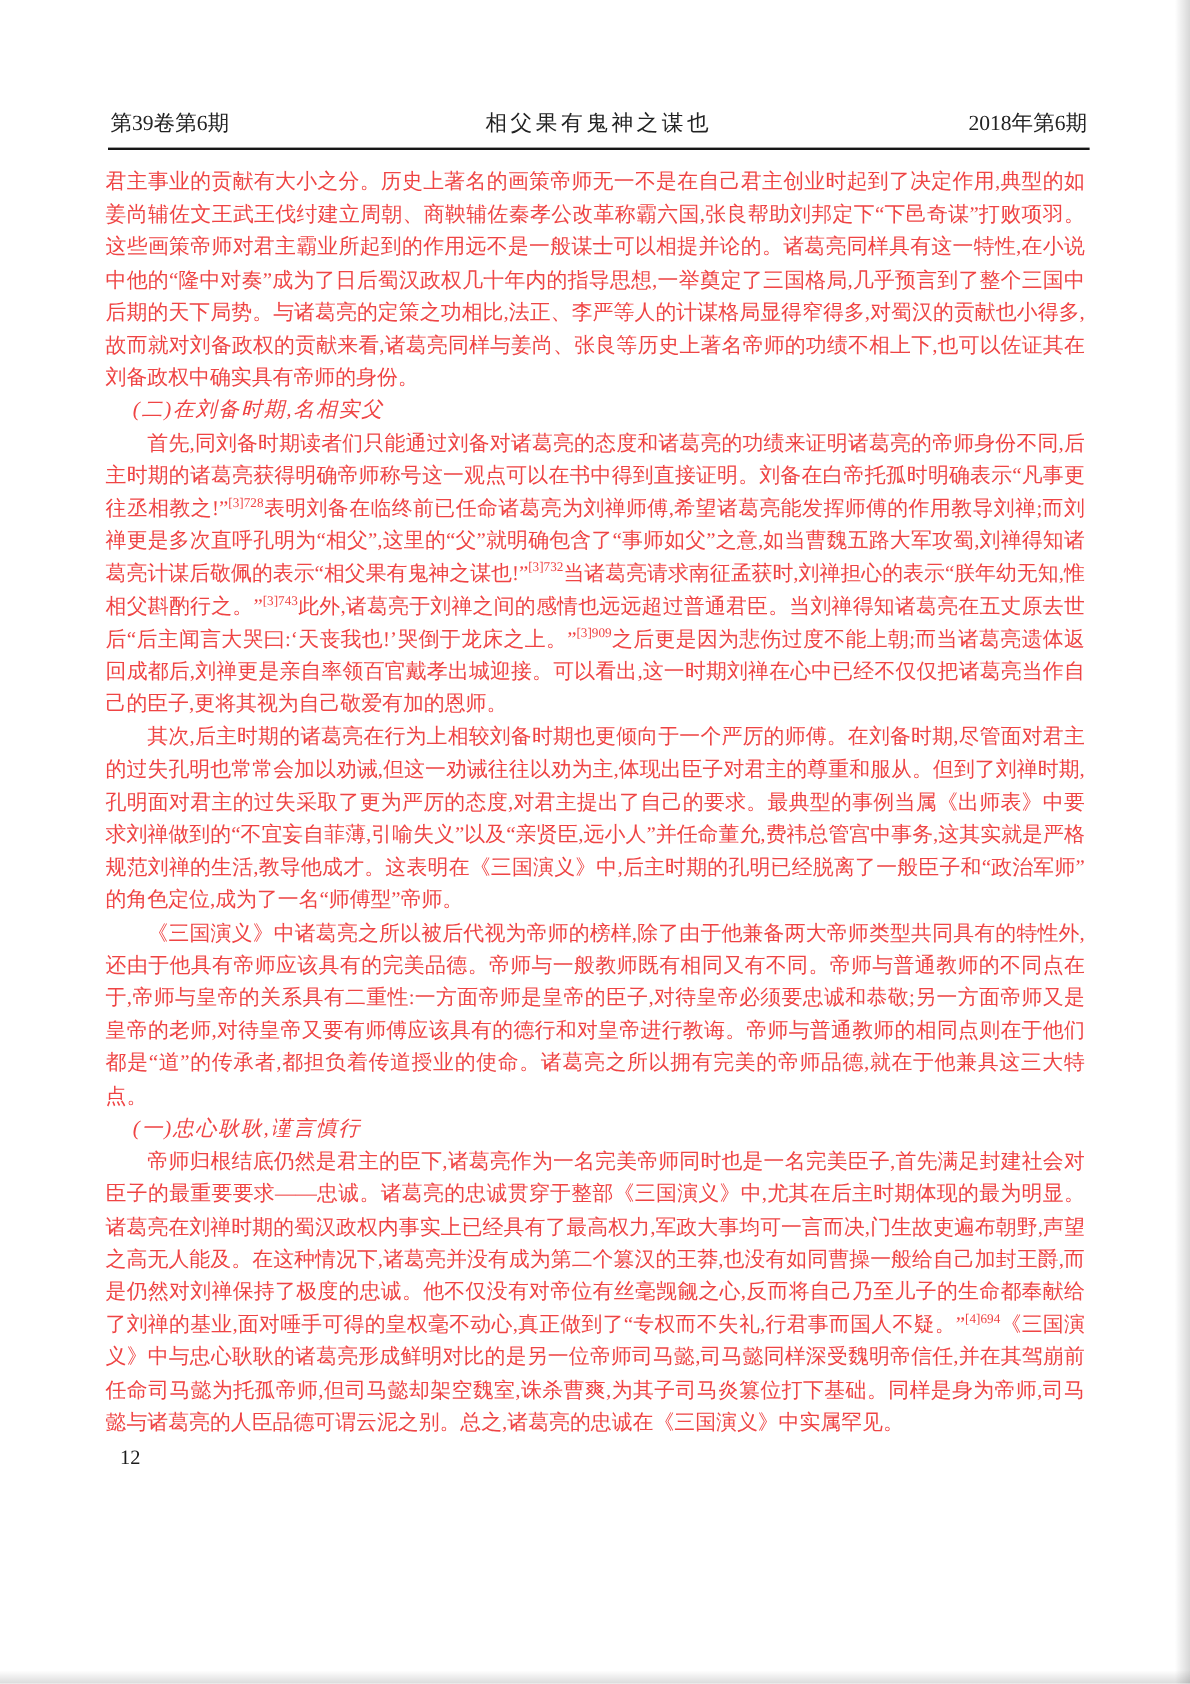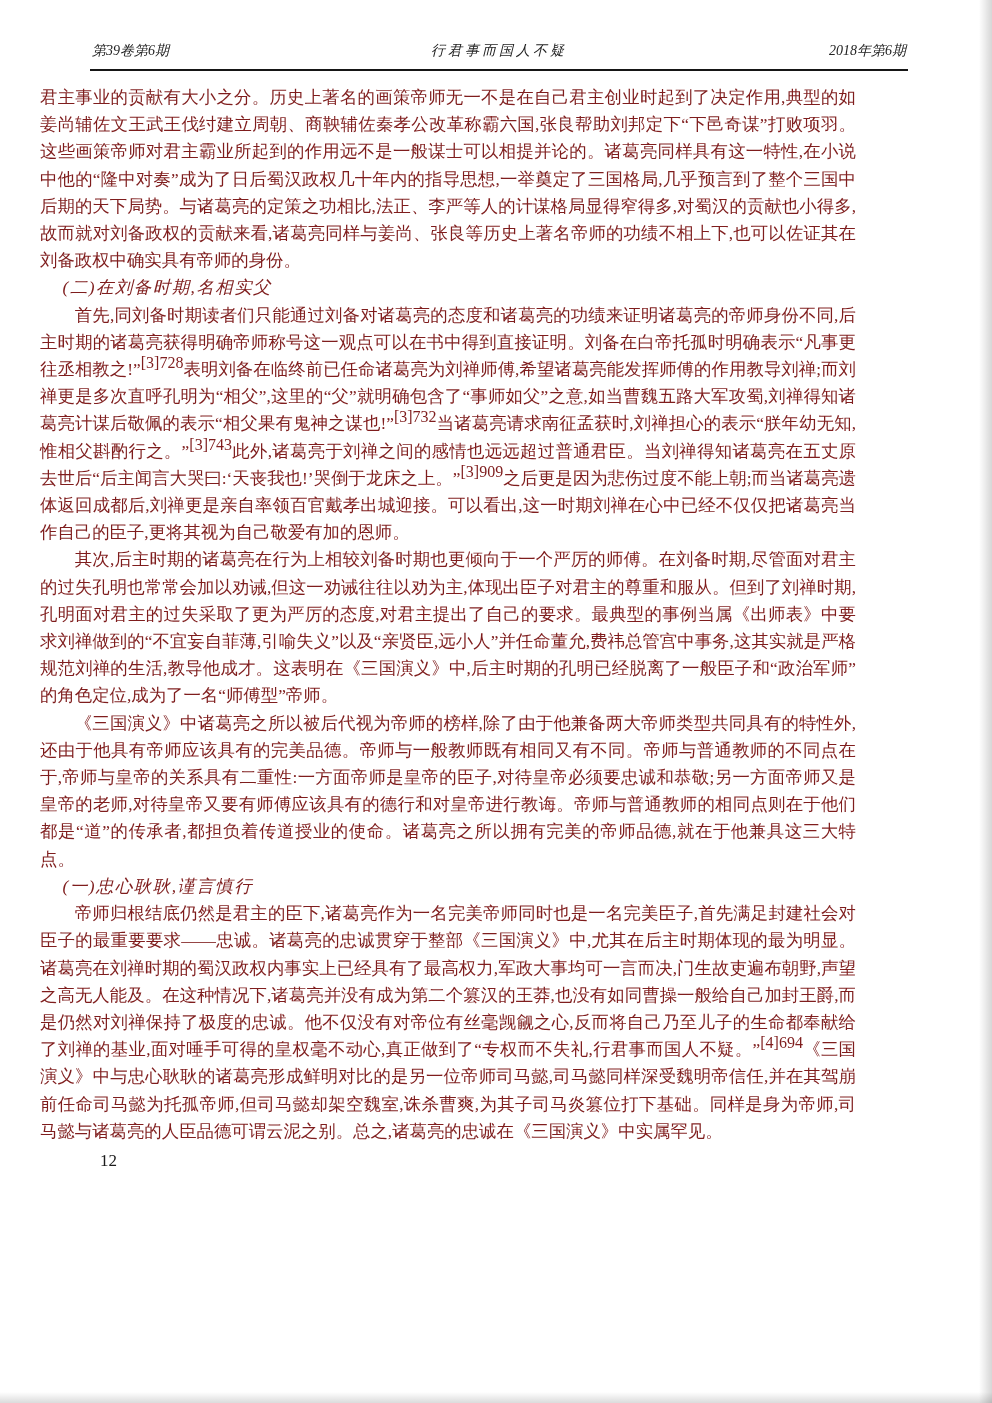--- a/index.html
+++ b/index.html
@@ -10,70 +10,70 @@
     font-family:"Liberation Serif","DejaVu Serif",serif;
     color:#1c1c1c;
     overflow:hidden;
   }
   .page{position:absolute;inset:0;background:#fff;}
   .edge-right{position:absolute;top:0;right:0;width:13px;height:100%;
     background:linear-gradient(to right,rgba(0,0,0,0),rgba(0,0,0,0.16));}
   .edge-bottom{position:absolute;left:0;bottom:0;width:100%;height:11px;
     background:linear-gradient(to bottom,rgba(0,0,0,0),rgba(0,0,0,0.14));}
   .header{
-    margin:42px 86px 0 92px;
+    margin:90px 86px 0 92px;
     display:flex;justify-content:space-between;align-items:baseline;
-    font-size:14px;color:#222;font-style:italic;
+    font-size:18px;color:#222;
   }
   .header .center{letter-spacing:3px;}
   .rule{margin:9px 84px 0 90px;border-bottom:2.2px solid #161616;}
   .content{
-    margin:13px 86px 0 40px;
+    margin:13px 86px 0 88px;
     width:816px;
     font-size:17.4px;
     line-height:27.2px;
     text-align:justify;
-    color:#7f1d1d;
+    color:#ef4444;
   }
   .content p{margin:0;padding:0;}
   .para{text-indent:2em;}
   .para.no-indent{text-indent:0;}
   .subheading{
     text-indent:1.3em;
     font-style:italic;
     letter-spacing:1.5px;
   }
   .section-heading{
     text-indent:1.1em;
     font-family:"Liberation Sans","DejaVu Sans",sans-serif;
     font-weight:bold;
     font-size:17.8px;
     letter-spacing:0.5px;
   }
   sup.cite{
-    font-size:16px;
+    font-size:11px;
     line-height:0;
     vertical-align:super;
     letter-spacing:0;
     font-family:Liberation Serif, serif;
   }
   .page-number{
     margin:6px 0 0 100px;
     font-size:17px;
     color:#1b1b1b;
   }
 </style>
 </head>
 <body>
 
 <div class="page">
 
   <div class="header">
     <span class="left">第39卷第6期</span>
-    <span class="center">行君事而国人不疑</span>
+    <span class="center">相父果有鬼神之谋也</span>
     <span class="right">2018年第6期</span>
   </div>
 
   <div class="rule"></div>
 
   <div class="content">
       <p class="para no-indent"><span>君主事业的贡献有大小之分。历史上著名的画策帝师无一不是在自己君主创业时起到了决定作用,典型的如姜尚辅佐文王武王伐纣建立周朝、商鞅辅佐秦孝公改革称霸六国,张良帮助刘邦定下“下邑奇谋”打败项羽。这些画策帝师对君主霸业所起到的作用远不是一般谋士可以相提并论的。诸葛亮同样具有这一特性,在小说中他的“隆中对奏”成为了日后蜀汉政权几十年内的指导思想,一举奠定了三国格局,几乎预言到了整个三国中后期的天下局势。与诸葛亮的定策之功相比,法正、李严等人的计谋格局显得窄得多,对蜀汉的贡献也小得多,故而就对刘备政权的贡献来看,诸葛亮同样与姜尚、张良等历史上著名帝师的功绩不相上下,也可以佐证其在刘备政权中确实具有帝师的身份。</span></p>
       <p class="subheading">(二)在刘备时期,名相实父</p>
       <p class="para"><span>首先,同刘备时期读者们只能通过刘备对诸葛亮的态度和诸葛亮的功绩来证明诸葛亮的帝师身份不同,后主时期的诸葛亮获得明确帝师称号这一观点可以在书中得到直接证明。刘备在白帝托孤时明确表示“凡事更往丞相教之!”</span><sup class="cite">[3]728</sup><span>表明刘备在临终前已任命诸葛亮为刘禅师傅,希望诸葛亮能发挥师傅的作用教导刘禅;而刘禅更是多次直呼孔明为“相父”,这里的“父”就明确包含了“事师如父”之意,如当曹魏五路大军攻蜀,刘禅得知诸葛亮计谋后敬佩的表示“相父果有鬼神之谋也!”</span><sup class="cite">[3]732</sup><span>当诸葛亮请求南征孟获时,刘禅担心的表示“朕年幼无知,惟相父斟酌行之。”</span><sup class="cite">[3]743</sup><span>此外,诸葛亮于刘禅之间的感情也远远超过普通君臣。当刘禅得知诸葛亮在五丈原去世后“后主闻言大哭曰:‘天丧我也!’哭倒于龙床之上。”</span><sup class="cite">[3]909</sup><span>之后更是因为悲伤过度不能上朝;而当诸葛亮遗体返回成都后,刘禅更是亲自率领百官戴孝出城迎接。可以看出,这一时期刘禅在心中已经不仅仅把诸葛亮当作自己的臣子,更将其视为自己敬爱有加的恩师。</span></p>
       <p class="para"><span>其次,后主时期的诸葛亮在行为上相较刘备时期也更倾向于一个严厉的师傅。在刘备时期,尽管面对君主的过失孔明也常常会加以劝诫,但这一劝诫往往以劝为主,体现出臣子对君主的尊重和服从。但到了刘禅时期,孔明面对君主的过失采取了更为严厉的态度,对君主提出了自己的要求。最典型的事例当属《出师表》中要求刘禅做到的“不宜妄自菲薄,引喻失义”以及“亲贤臣,远小人”并任命董允,费祎总管宫中事务,这其实就是严格规范刘禅的生活,教导他成才。这表明在《三国演义》中,后主时期的孔明已经脱离了一般臣子和“政治军师”的角色定位,成为了一名“师傅型”帝师。</span></p>

